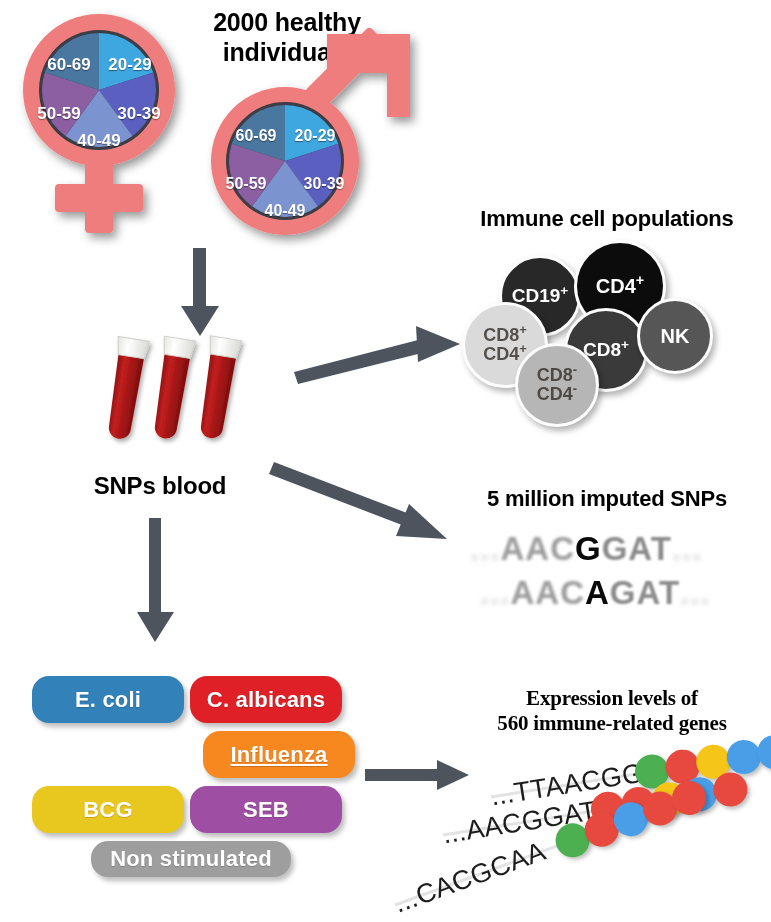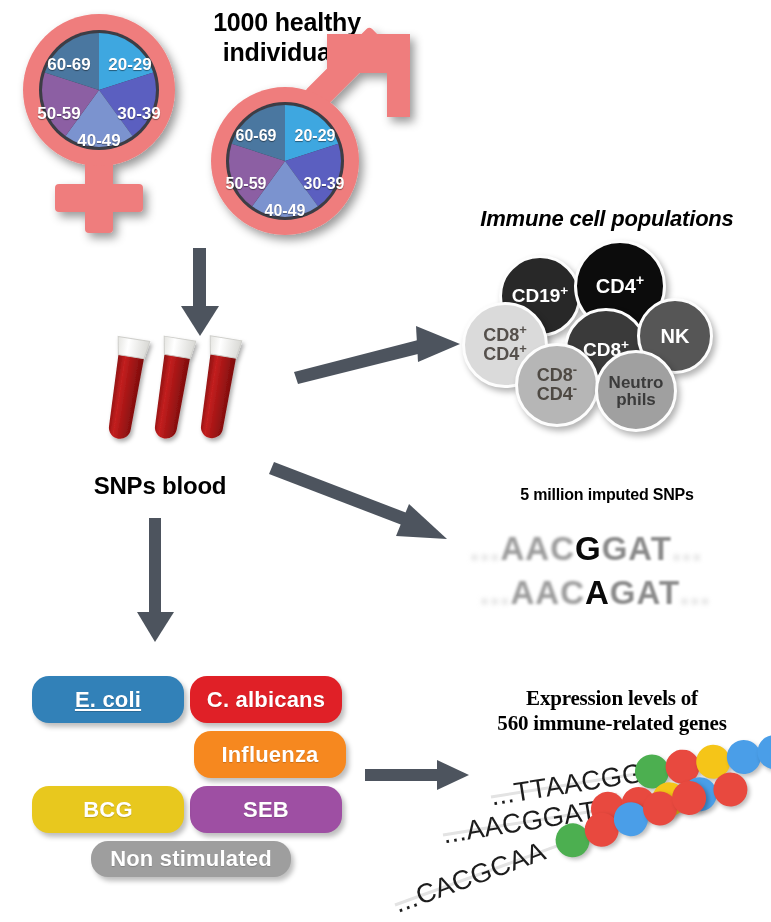--- a/index.html
+++ b/index.html
@@ -76,21 +76,21 @@
   }
   .strand-bar{
     position:absolute;left:0;top:50%;height:3px;
     background:#e3e3e3;transform:translateY(-50%);
   }
 </style>
 </head>
 <body>
 
 <div class="abs title" style="left:172px;top:8px;width:230px;font-size:25px;">
-  <div>1000 healthy</div>
+  <div>2000 healthy</div>
   <div>individuals</div>
 </div>
 
 <div class="sym-wrap" style="left:10px;top:8px;width:190px;height:235px;">
   <svg class="sym-svg" width="190" height="235" viewBox="0 0 190 235">
     <defs>
       <filter id="sh1" x="-30%" y="-30%" width="180%" height="180%">
         <feDropShadow dx="4" dy="5" stdDeviation="5" flood-color="#000" flood-opacity="0.40"></feDropShadow>
       </filter>
     </defs>
@@ -207,65 +207,62 @@
   </svg>
 </div>
 
 <div class="abs arrow" style="left:131px;top:518px;">
   <svg width="50" height="125" viewBox="0 0 50 125">
     <rect x="18" y="0" width="12" height="98" fill="#4d545e"></rect>
     <path d="M6,94 L43,94 L24,124 Z" fill="#4d545e"></path>
   </svg>
 </div>
 
-<div class="abs title" style="left:452px;top:206px;width:310px;font-size:22px;font-style:italic;">Immune cell populations</div>
+<div class="abs title" style="left:452px;top:206px;width:310px;font-size:22px;">Immune cell populations</div>
 
 <div class="abs" style="left:455px;top:240px;width:300px;height:175px;">
   <div class="cellbubble" style="left:44px;top:15px;width:82px;height:82px;background:#282828;color:#fff;font-size:19px;">
     <span>CD19<sup>+</sup></span>
   </div>
   <div class="cellbubble" style="left:119px;top:0px;width:92px;height:92px;background:#0c0c0c;color:#fff;font-size:20px;">
     <span>CD4<sup>+</sup></span>
   </div>
   <div class="cellbubble" style="left:7px;top:62px;width:86px;height:86px;background:#dadada;color:#55504c;font-size:18px;">
     <span>CD8<sup>+</sup><br>CD4<sup>+</sup></span>
   </div>
   <div class="cellbubble" style="left:109px;top:68px;width:84px;height:84px;background:#3a3a3a;color:#fff;font-size:19px;">
     <span>CD8<sup>+</sup></span>
   </div>
   <div class="cellbubble" style="left:182px;top:58px;width:76px;height:76px;background:#565656;color:#fff;font-size:20px;">
     <span>NK</span>
   </div>
   <div class="cellbubble" style="left:60px;top:103px;width:84px;height:84px;background:#b6b6b6;color:#4e4943;font-size:18px;">
     <span>CD8<sup>-</sup><br>CD4<sup>-</sup></span>
   </div>
-  <div class="cellbubble" style="left:140px;top:110px;width:82px;height:82px;background:#a0a0a0;color:#3b3b3b;font-size:17px;">
-    <span>Neutro<br>phils</span>
-  </div>
-</div>
-
-<div class="abs title" style="left:452px;top:486px;width:310px;font-size:16px;">5 million imputed SNPs</div>
+</div>
+
+<div class="abs title" style="left:452px;top:486px;width:310px;font-size:22px;">5 million imputed SNPs</div>
 
 <div class="abs" style="left:470px;top:530px;width:290px;height:90px;">
   <div class="snpline" style="left:0px;top:0px;">
     <span class="snp-faint blur3">...</span><span class="snp-mid blur2">AAC</span><span class="snp-hi">G</span><span class="snp-dark blur1">GAT</span><span class="snp-faint blur3">...</span>
   </div>
   <div class="snpline" style="left:10px;top:44px;">
     <span class="snp-faint blur3">...</span><span class="snp-mid blur2">AAC</span><span class="snp-hi">A</span><span class="snp-dark blur1">GAT</span><span class="snp-faint blur3">...</span>
   </div>
 </div>
 
 <div class="abs" style="left:32px;top:676px;width:310px;height:220px;">
-  <div class="pill" style="left:0px;top:0px;width:152px;height:47px;background:#3281b8;font-size:22px;text-decoration:underline;">
+  <div class="pill" style="left:0px;top:0px;width:152px;height:47px;background:#3281b8;font-size:22px;">
     <span>E. coli</span>
   </div>
   <div class="pill" style="left:158px;top:0px;width:152px;height:47px;background:#e02027;font-size:22px;">
     <span>C. albicans</span>
   </div>
-  <div class="pill" style="left:162px;top:55px;width:152px;height:47px;background:#f6881f;font-size:22px;">
+  <div class="pill" style="left:171px;top:55px;width:152px;height:47px;background:#f6881f;font-size:22px;text-decoration:underline;">
     <span>Influenza</span>
   </div>
   <div class="pill" style="left:158px;top:110px;width:152px;height:47px;background:#9e4fa3;font-size:22px;">
     <span>SEB</span>
   </div>
   <div class="pill" style="left:0px;top:110px;width:152px;height:47px;background:#e8c81e;font-size:22px;">
     <span>BCG</span>
   </div>
   <div class="pill" style="left:59px;top:165px;width:200px;height:36px;background:#9e9e9e;font-size:22px;">
     <span>Non stimulated</span>

